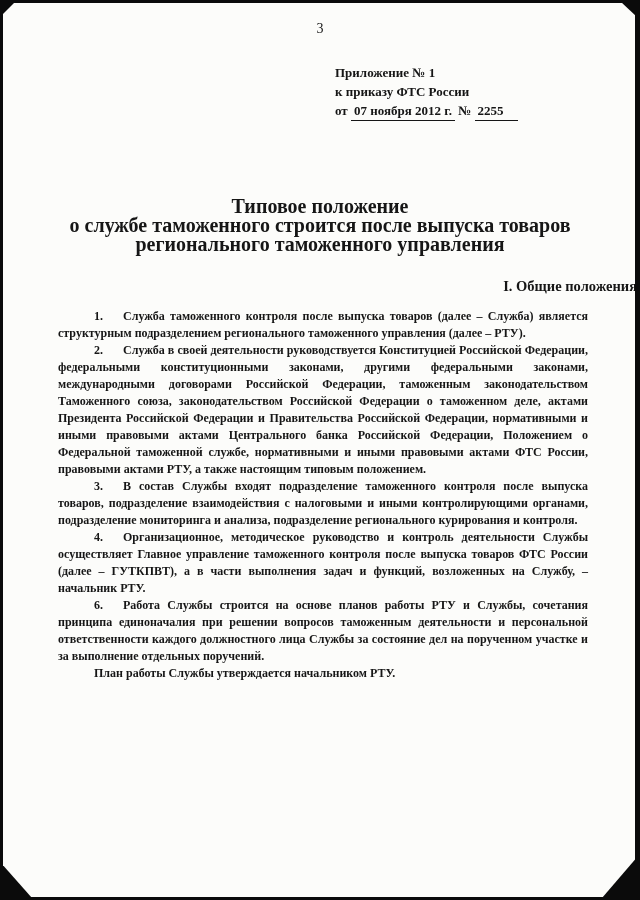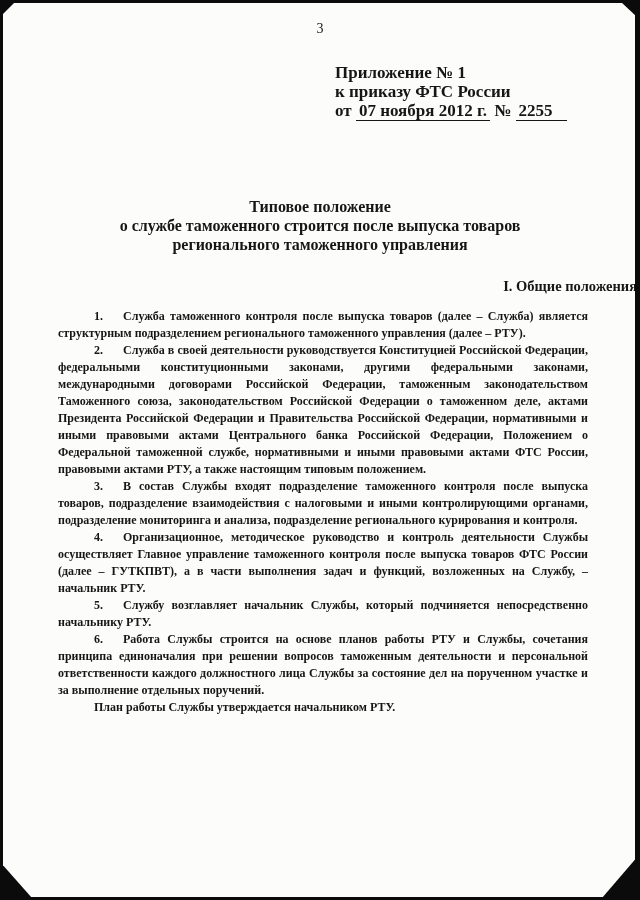--- a/index.html
+++ b/index.html
@@ -27,31 +27,31 @@
   .edge-right { position: absolute; top: 0; right: 0; width: 2px; height: 100%; background: #0b0b0b; }
 
   .page-number {
     text-align: center;
     margin-top: 18px;
     font-size: 14px;
     font-weight: normal;
   }
   .header-block {
     margin: 26px 38px 0 332px;
-    font-size: 17px;
+    font-size: 13px;
     line-height: 19px;
   }
   .header-line { white-space: nowrap; }
   .u-fill { border-bottom: 1.5px solid #161616; padding: 0 3px; display: inline-block; }
   .u-tail { border-bottom: 1.5px solid #161616; padding: 0 14px 0 3px; display: inline-block; text-align: right; }
 
   .doc-title {
     margin-top: 76px;
     text-align: center;
-    font-size: 16px;
+    font-size: 20px;
     line-height: 19px;
   }
   .section-heading {
     margin-top: 24px;
     text-align: right;
     font-size: 14.5px;
   }
   .doc-body {
     margin: 13px 49px 0 55px;
     font-size: 12px;
@@ -102,22 +102,19 @@
     <p class="para">
       <span class="pnum">2.</span><span>Служба в своей деятельности руководствуется Конституцией Российской Федерации, федеральными конституционными законами, другими федеральными законами, международными договорами Российской Федерации, таможенным законодательством Таможенного союза, законодательством Российской Федерации о таможенном деле, актами Президента Российской Федерации и Правительства Российской Федерации, нормативными и иными правовыми актами Центрального банка Российской Федерации, Положением о Федеральной таможенной службе, нормативными и иными правовыми актами ФТС России, правовыми актами РТУ, а также настоящим типовым положением.</span>
     </p>
     <p class="para">
       <span class="pnum">3.</span><span>В состав Службы входят подразделение таможенного контроля после выпуска товаров, подразделение взаимодействия с налоговыми и иными контролирующими органами, подразделение мониторинга и анализа, подразделение регионального курирования и контроля.</span>
     </p>
     <p class="para">
       <span class="pnum">4.</span><span>Организационное, методическое руководство и контроль деятельности Службы осуществляет Главное управление таможенного контроля после выпуска товаров ФТС России (далее – ГУТКПВТ), а в части выполнения задач и функций, возложенных на Службу, – начальник РТУ.</span>
     </p>
     <p class="para">
-      <span class="pnum">5.</span><span>Службу возглавляет начальник Службы, который подчиняется непосредственно начальнику РТУ.</span>
-    </p>
-    <p class="para">
       <span class="pnum">6.</span><span>Работа Службы строится на основе планов работы РТУ и Службы, сочетания принципа единоначалия при решении вопросов таможенным деятельности и персональной ответственности каждого должностного лица Службы за состояние дел на порученном участке и за выполнение отдельных поручений.</span>
     </p>
     <p class="para">
       <span class="pnum"></span><span>План работы Службы утверждается начальником РТУ.</span>
     </p>
   </div>
 </div>
 
 </body></html>

